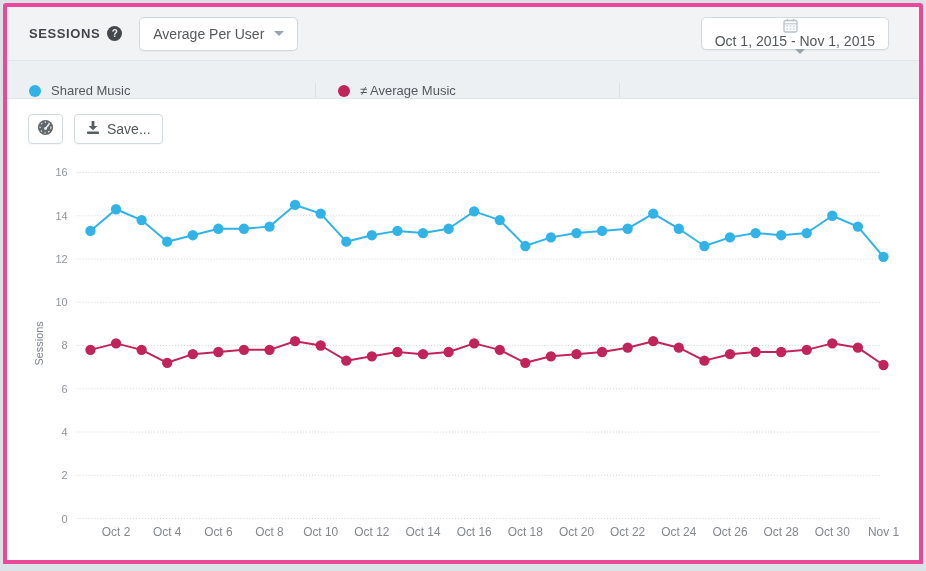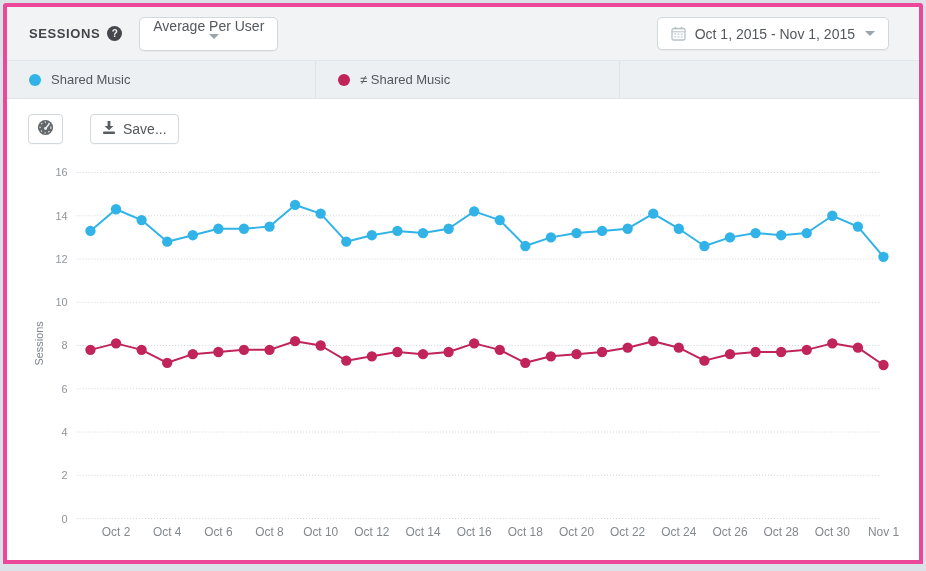--- a/index.html
+++ b/index.html
@@ -39,54 +39,55 @@
   .btn {
     display:inline-flex; align-items:center;
     background:#ffffff;
     border:1px solid #d2d9dd;
     border-radius:5px;
     color:#54585c;
     font-size:14px;
     box-shadow:0 1px 1px rgba(0,0,0,0.04);
     cursor:pointer;
   }
-  .metric-dd { height:34px; padding:0 13px; margin-left:17px;flex-direction:column; }
+  .metric-dd { height:34px; padding:0 13px; margin-left:17px; }
   .caret {
     width:0; height:0; margin-left:10px;
     border-left:5px solid transparent; border-right:5px solid transparent;
     border-top:5px solid #9aa4ab;
   }
   .spacer { flex:1; }
-  .date-dd { height:33px; padding:0 13px; }
+  .date-dd { height:33px; padding:0 13px;flex-direction:column; }
   .cal-icon { margin-right:9px; display:inline-flex; }
   
   .legend-row {
     height:38px; flex:0 0 38px;
     background:#edf0f3;
     border-bottom:1px solid #e0e5e9;
     display:flex;
+    align-items:flex-end;
   }
   .legend-cell {
     display:flex; align-items:center;
     padding-left:22px;
     border-right:1px solid #dde2e6;
   }
   .legend-cell.c1 { width:309px; }
   .legend-cell.c2 { width:304px; }
   .legend-cell.c3 { flex:1; border-right:none; padding-left:0; }
   .dot {
     width:12px; height:12px; border-radius:50%;
     margin-right:10px; flex:0 0 12px;
   }
   .legend-label { font-size:13px; color:#53585e; }
   
   .chart-section { position:relative; flex:1; background:#ffffff; }
   .toolbar {
     position:absolute; top:15px; left:21px;
-    display:flex; align-items:center; gap:27px; z-index:2;
+    display:flex; align-items:center; gap:11px; z-index:2;
   }
   .tool-btn {
     height:30px; padding:0 11px;
     display:inline-flex; align-items:center; gap:7px;
     background:#fff; border:1px solid #d2d9dd; border-radius:4px;
     font-size:14px; color:#54585c;
     box-shadow:0 1px 1px rgba(0,0,0,0.03);
     cursor:pointer;
   }
   .tool-btn.icon-only { padding:0 8px; }
@@ -135,21 +136,21 @@
       </button>
     </div>
 
     <div class="legend-row">
       <div class="legend-cell c1">
         <span class="dot" style="background: rgb(49, 179, 231);"></span>
         <span class="legend-label">Shared Music</span>
       </div>
       <div class="legend-cell c2">
         <span class="dot" style="background: rgb(192, 36, 89);"></span>
-        <span class="legend-label">≠ Shared Music</span>
+        <span class="legend-label">≠ Average Music</span>
       </div>
       <div class="legend-cell c3"></div>
     </div>
 
     <div class="chart-section">
       <div class="toolbar">
         <button class="tool-btn icon-only">
           <span>
             <svg width="17" height="17" viewBox="0 0 17 17">
               <circle cx="8.5" cy="8.5" r="7.6" fill="#63686d"></circle>

